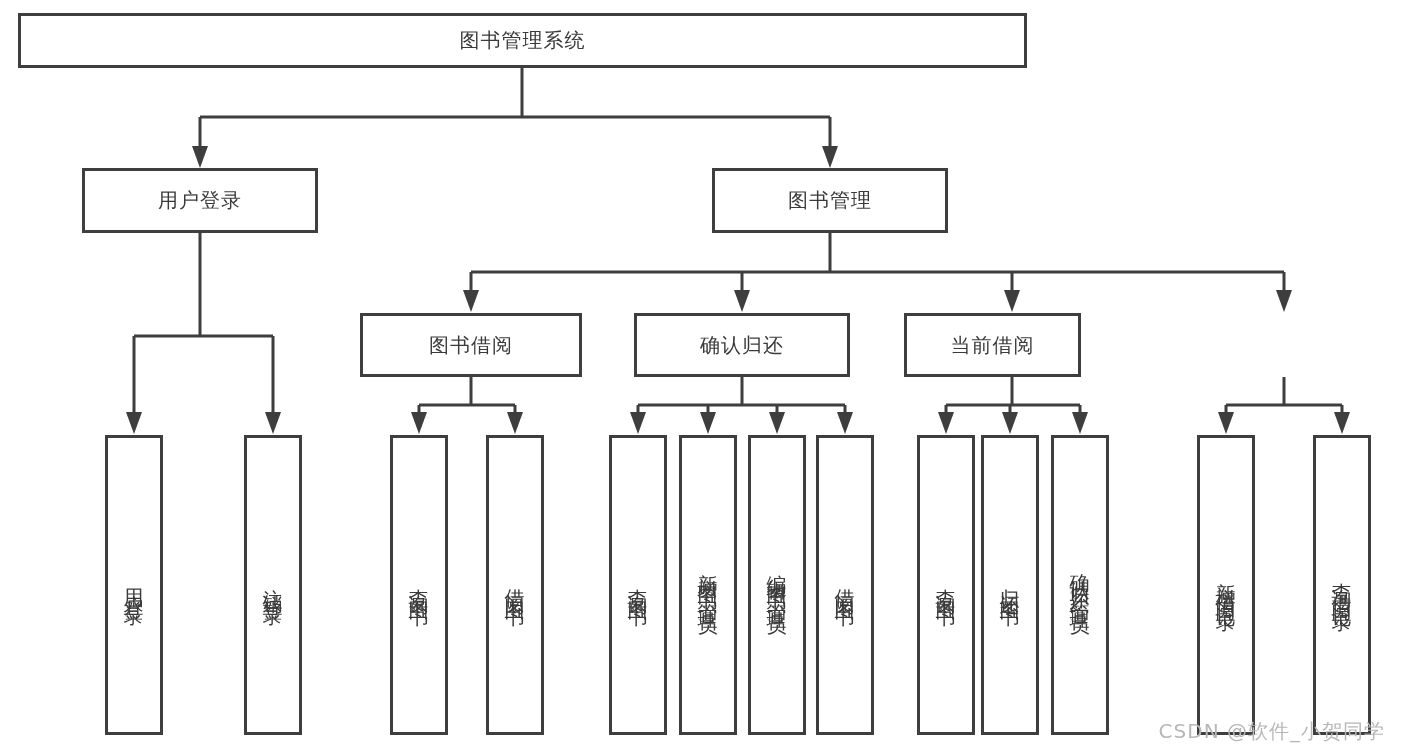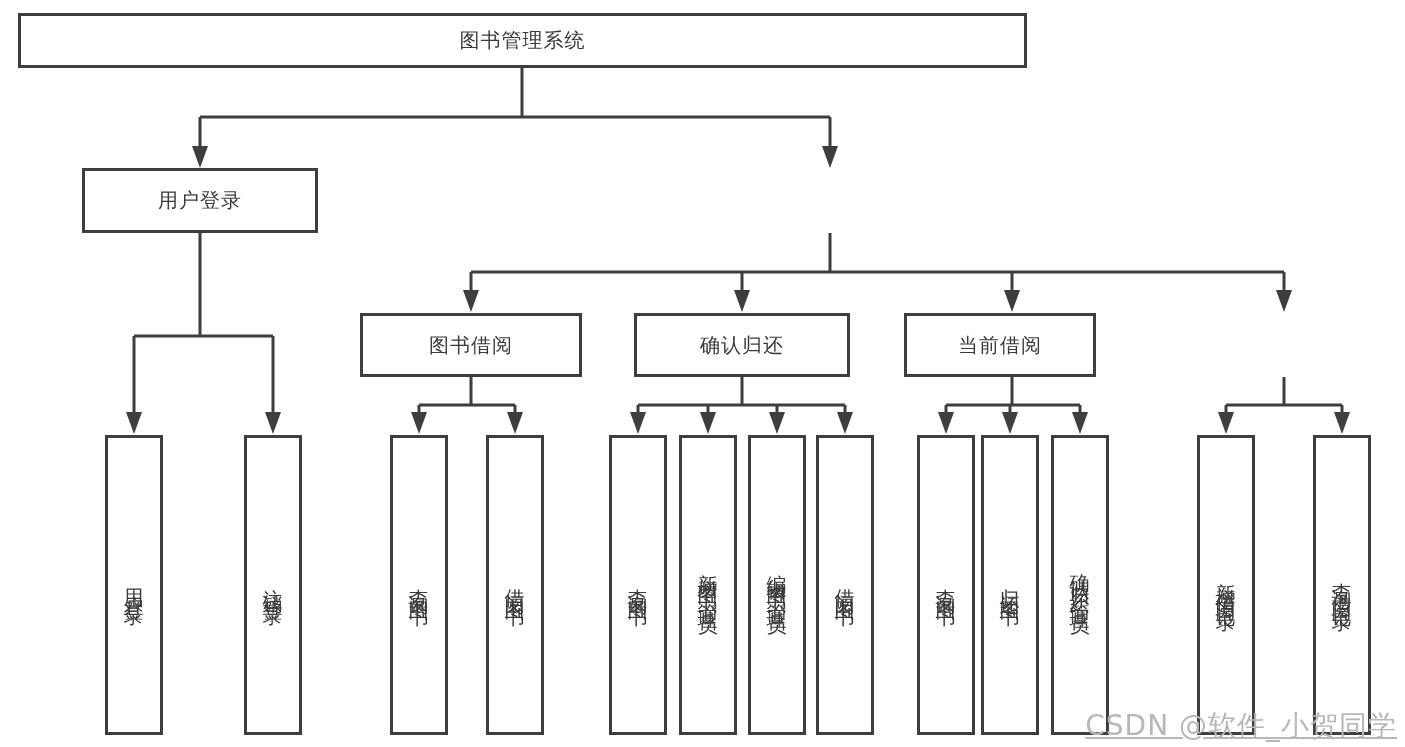--- a/index.html
+++ b/index.html
@@ -34,25 +34,24 @@
   }
   .leaf .vtext{
     writing-mode:vertical-rl;
     text-orientation:mixed;
     font-size:20px;
     line-height:1;
     letter-spacing:6px;
   }
   .watermark{
     position:absolute;
-    right:8px;bottom:2px;
-    font-size:28px;
+    right:20px;bottom:2px;
+    font-size:20px;
     color:var(--wm);
     letter-spacing:1px;
-    text-decoration:underline;
   }
 </style>
 </head>
 <body>
 
 <div class="canvas">
 
   <svg class="connectors" viewBox="0 0 1405 747" xmlns="http://www.w3.org/2000/svg">
 
     <path d="M522 68 V117 M200 117 H830 M200 117 V148 M830 117 V148"></path>
@@ -88,24 +87,25 @@
     <polygon points="938,412 954,412 946,434"></polygon>
     <polygon points="1002,412 1018,412 1010,434"></polygon>
     <polygon points="1072,412 1088,412 1080,434"></polygon>
     <polygon points="1218,412 1234,412 1226,434"></polygon>
     <polygon points="1334,412 1350,412 1342,434"></polygon>
   </svg>
 
   <div class="node root" style="left:18px;top:13px;width:1009px;height:55px">图书管理系统</div>
 
   <div class="node" style="left:82px;top:168px;width:236px;height:65px">用户登录</div>
+  <div class="node" style="left:712px;top:168px;width:236px;height:65px">图书管理</div>
 
   <div class="node" style="left:360px;top:313px;width:222px;height:64px">图书借阅</div>
   <div class="node" style="left:634px;top:313px;width:216px;height:64px">确认归还</div>
-  <div class="node" style="left:904px;top:313px;width:192px;height:64px">当前借阅</div>
+  <div class="node" style="left:904px;top:313px;width:177px;height:64px">当前借阅</div>
 
   <div class="node leaf" style="left:105px;top:435px;width:58px;height:300px">
     <span class="vtext">用户登录</span>
   </div>
   <div class="node leaf" style="left:244px;top:435px;width:58px;height:300px">
     <span class="vtext">注销登录</span>
   </div>
 
   <div class="node leaf" style="left:390px;top:435px;width:58px;height:300px">
     <span class="vtext">查询图书</span>

